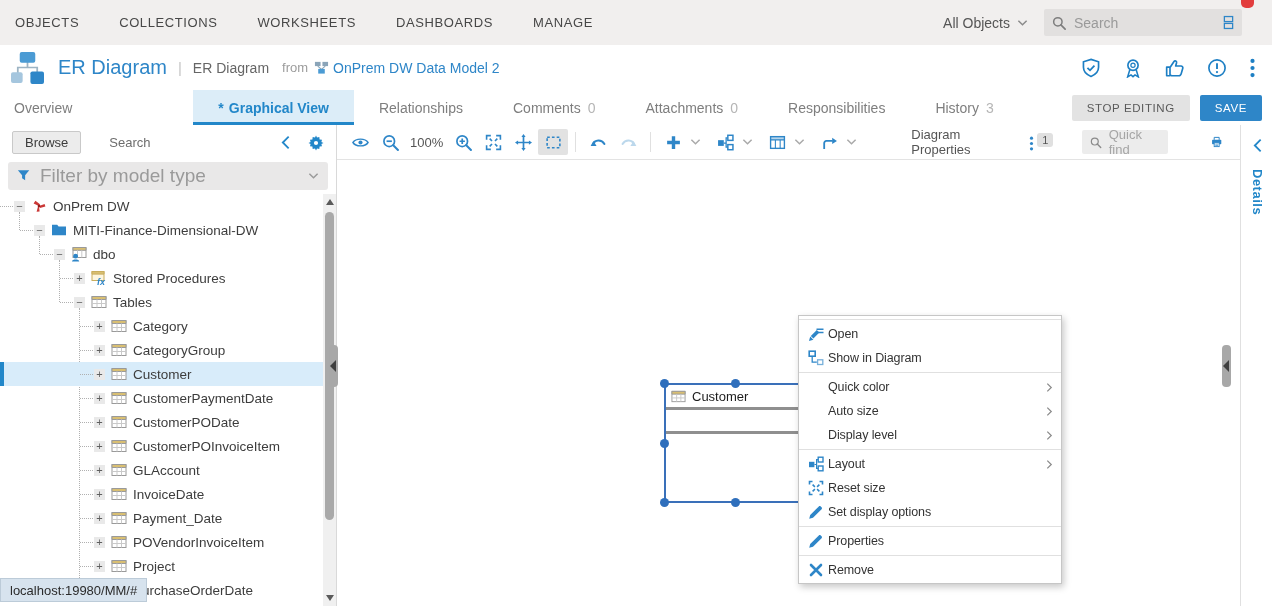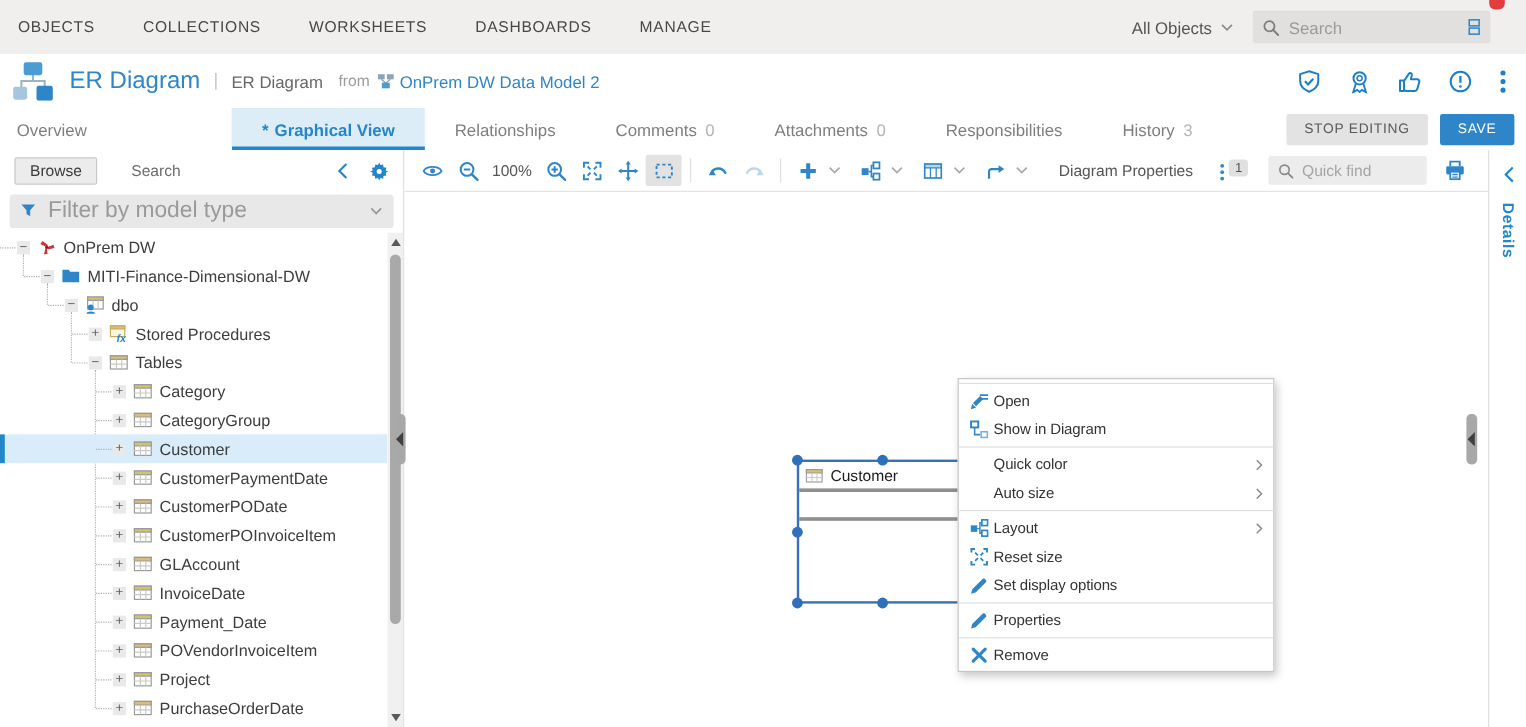--- a/index.html
+++ b/index.html
@@ -94,21 +94,21 @@
   .grip-left{left:329px;} .grip-right{left:1222px;}
   .grip .tri{position:absolute;top:15px;left:1px;width:0;height:0;border-top:6px solid transparent;
              border-bottom:6px solid transparent;border-right:6px solid #3f3f3f;}
 
   .status-tip{position:absolute;left:0;top:578px;height:22px;z-index:20;background:#d7e3ee;
               border:1px solid #bccbd8;display:flex;align-items:center;padding:0 9px;
               font-size:13px;color:#2b2b2b;}
 
   
   .main-toolbar{position:absolute;left:337px;top:125px;width:903px;height:35px;background:#fff;
-                border-bottom:1px solid #e3e3e3;display:flex;align-items:center;padding-left:8px;box-sizing:border-box;}
+                border-bottom:1px solid #e3e3e3;display:flex;align-items:center;padding-left:8px;box-sizing:border-box;gap:29px;}
   .tb-group{display:flex;align-items:center;}
   .tb-btn{width:30px;height:26px;display:flex;align-items:center;justify-content:center;
           color:#2e86c8;border-radius:2px;cursor:pointer;flex:none;}
   .tb-btn .ic{width:17px;height:17px;}
   .tb-btn.active{background:#e2e2e2;}
   .tb-btn.disabled{color:#bcd8ec;}
   .tb-text{font-size:13px;color:#555;margin:0 5px;}
   .tb-chev{width:11px;height:8px;color:#a9a9a9;margin:0 9px 0 2px;cursor:pointer;}
   .tb-sep{width:1px;height:20px;background:#e0e0e0;margin:0 7px;}
   .dg-props{font-size:13px;color:#555;margin-left:16px;cursor:pointer;}
@@ -733,20 +733,29 @@
         </div>
         <div class="menu-item">
           <span class="mi-icon"></span>
           <span class="mi-label">Auto size</span>
           <span class="mi-chev">
             <svg viewBox="0 0 8 12">
               <path d="M1.5 1.5L6 6l-4.5 4.5" fill="none" stroke="currentColor" stroke-width="1.4"></path>
             </svg>
           </span>
         </div>
+        <div class="menu-item">
+          <span class="mi-icon"></span>
+          <span class="mi-label">Display level</span>
+          <span class="mi-chev">
+            <svg viewBox="0 0 8 12">
+              <path d="M1.5 1.5L6 6l-4.5 4.5" fill="none" stroke="currentColor" stroke-width="1.4"></path>
+            </svg>
+          </span>
+        </div>
         <div class="menu-sep"></div>
         <div class="menu-item">
           <span class="mi-icon">
             <svg viewBox="0 0 16 16">
               <rect x="1" y="5.8" width="5.4" height="5.4" fill="currentColor"></rect>
               <rect x="10.2" y="1.2" width="4.8" height="4.8" fill="none" stroke="currentColor" stroke-width="1.4"></rect>
               <rect x="10.2" y="10" width="4.8" height="4.8" fill="none" stroke="currentColor" stroke-width="1.4"></rect>
               <path d="M6.4 8.5h2.2V3.6h1.4M8.6 8.5v3.9h1.4" fill="none" stroke="currentColor" stroke-width="1.2"></path>
             </svg>
           </span>
@@ -804,13 +813,14 @@
     <span class="details-label">Details</span>
   </div>
 
   <div class="grip grip-left">
       <span class="tri"></span>
     </div>
   <div class="grip grip-right">
       <span class="tri"></span>
     </div>
 
+  <div class="status-tip">localhost:19980/MM/#</div>
 </div>
 
 </body></html>

